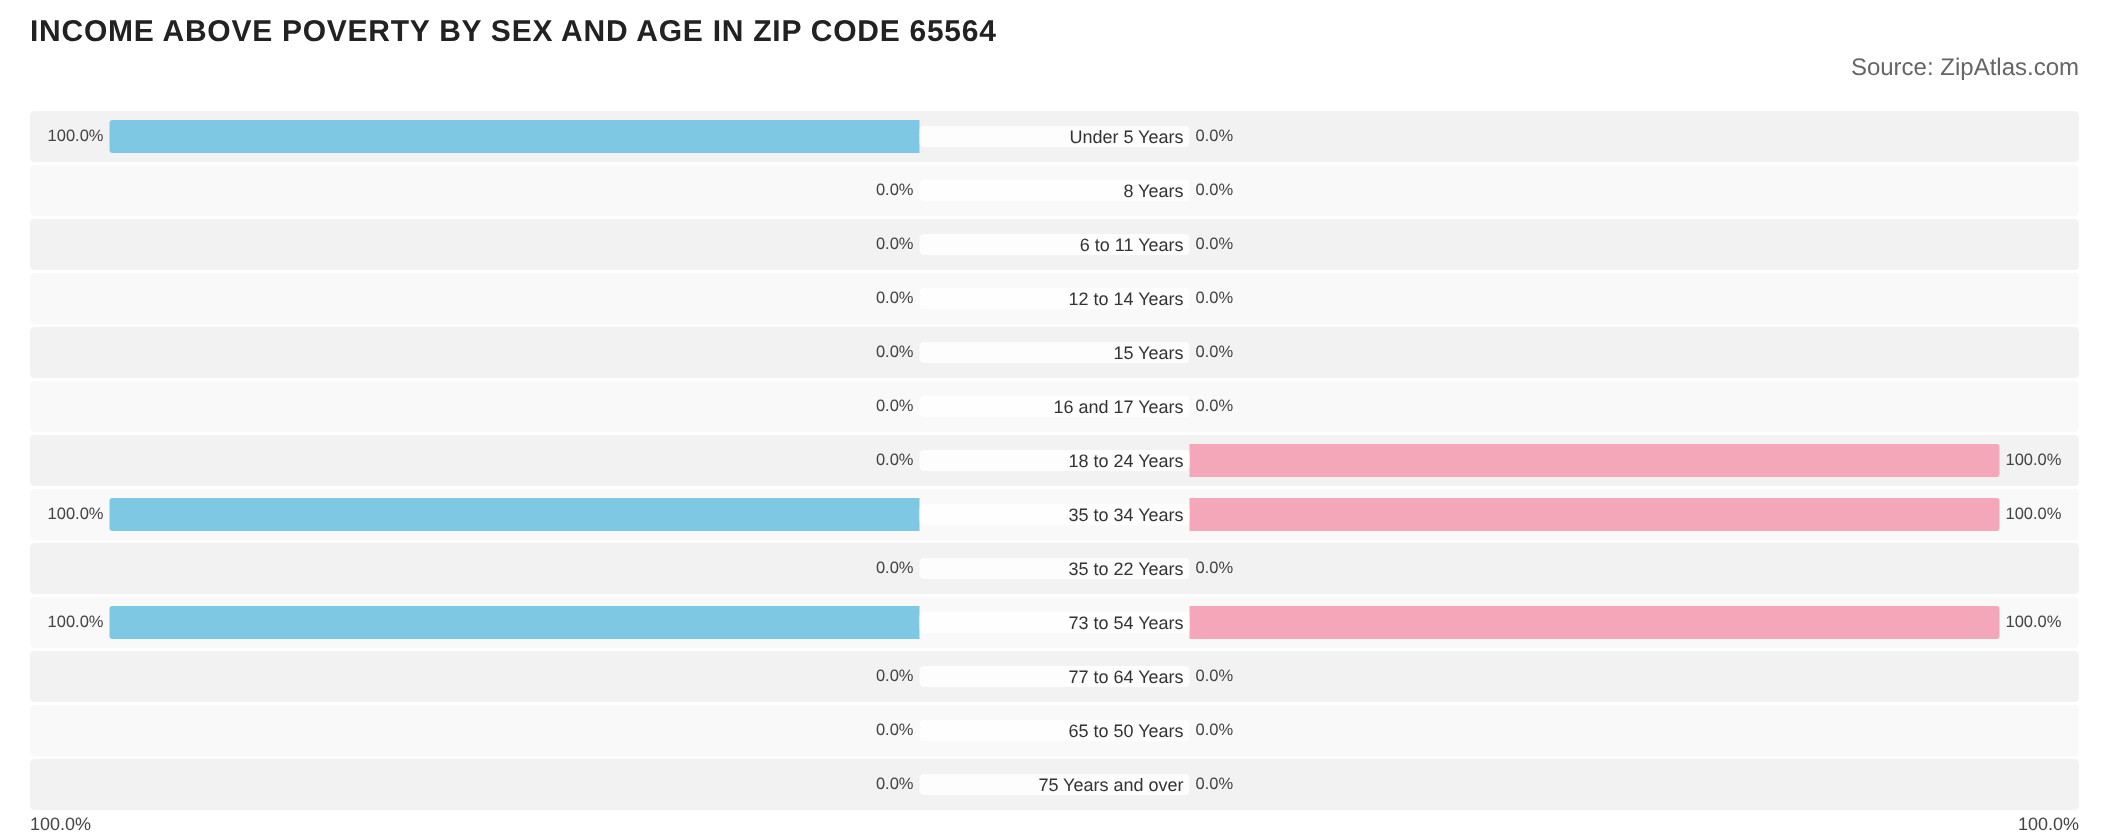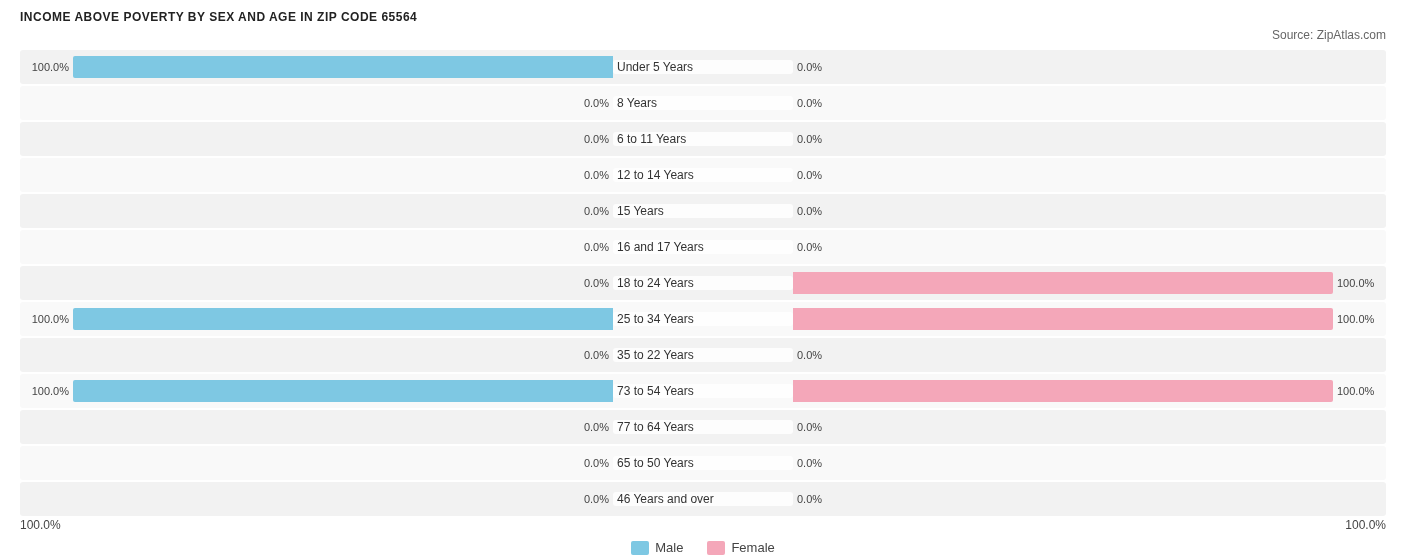--- a/index.html
+++ b/index.html
@@ -4,32 +4,32 @@
   <style>
     * { box-sizing: border-box; margin: 0; padding: 0; }
     body {
       font-family: Arial, sans-serif;
       background: #fff;
       width: 1406px;
       min-height: 559px;
       padding: 10px 20px 20px 20px;
     }
     .chart-title {
-      font-size: 12px;
+      font-size: 20px;
       font-weight: bold;
       letter-spacing: 0.5px;
       color: #222;
       margin-bottom: 4px;
       text-transform: uppercase;
     }
     .source {
-      font-size: 12px;
+      font-size: 16px;
       color: #666;
       text-align: right;
-      margin-bottom: 8px;
+      margin-bottom: 19px;
     }
     .chart-area {
       width: 100%;
     }
     .bar-row {
       display: flex;
       align-items: center;
       height: 34px;
       margin-bottom: 2px;
       background: #f9f9f9;
@@ -58,21 +58,21 @@
     }
     .male-bar {
       height: 22px;
       background: #7ec8e3;
       border-radius: 2px 0 0 2px;
       min-width: 0;
     }
     
     .center-label {
       width: 180px;
-      text-align: left;
+      text-align: right;
       font-size: 12px;
       color: #333;
       flex-shrink: 0;
       z-index: 1;
       padding: 0 4px;
       background: rgba(255,255,255,0.85);
       border-radius: 3px;
     }
     
     .right-section {
@@ -207,21 +207,21 @@
       <div class="right-section">
         <div class="female-bar" style="width: 540px;"></div>
         <span class="female-value">100.0%</span>
       </div>
     </div>
     <div class="bar-row">
       <div class="left-section">
         <span class="male-value">100.0%</span>
         <div class="male-bar" style="width: 540px;"></div>
       </div>
-      <div class="center-label">25 to 34 Years</div>
+      <div class="center-label">35 to 34 Years</div>
       <div class="right-section">
         <div class="female-bar" style="width: 540px;"></div>
         <span class="female-value">100.0%</span>
       </div>
     </div>
     <div class="bar-row">
       <div class="left-section">
         <span class="male-value">0.0%</span>
         <div class="male-bar" style="width: 0px;"></div>
       </div>
@@ -262,21 +262,21 @@
       <div class="right-section">
         <div class="female-bar" style="width: 0px;"></div>
         <span class="female-value">0.0%</span>
       </div>
     </div>
     <div class="bar-row">
       <div class="left-section">
         <span class="male-value">0.0%</span>
         <div class="male-bar" style="width: 0px;"></div>
       </div>
-      <div class="center-label">46 Years and over</div>
+      <div class="center-label">75 Years and over</div>
       <div class="right-section">
         <div class="female-bar" style="width: 0px;"></div>
         <span class="female-value">0.0%</span>
       </div>
     </div>
   </div>
 
 <div class="bottom-values">
   <span>100.0%</span>
   <span>100.0%</span>

